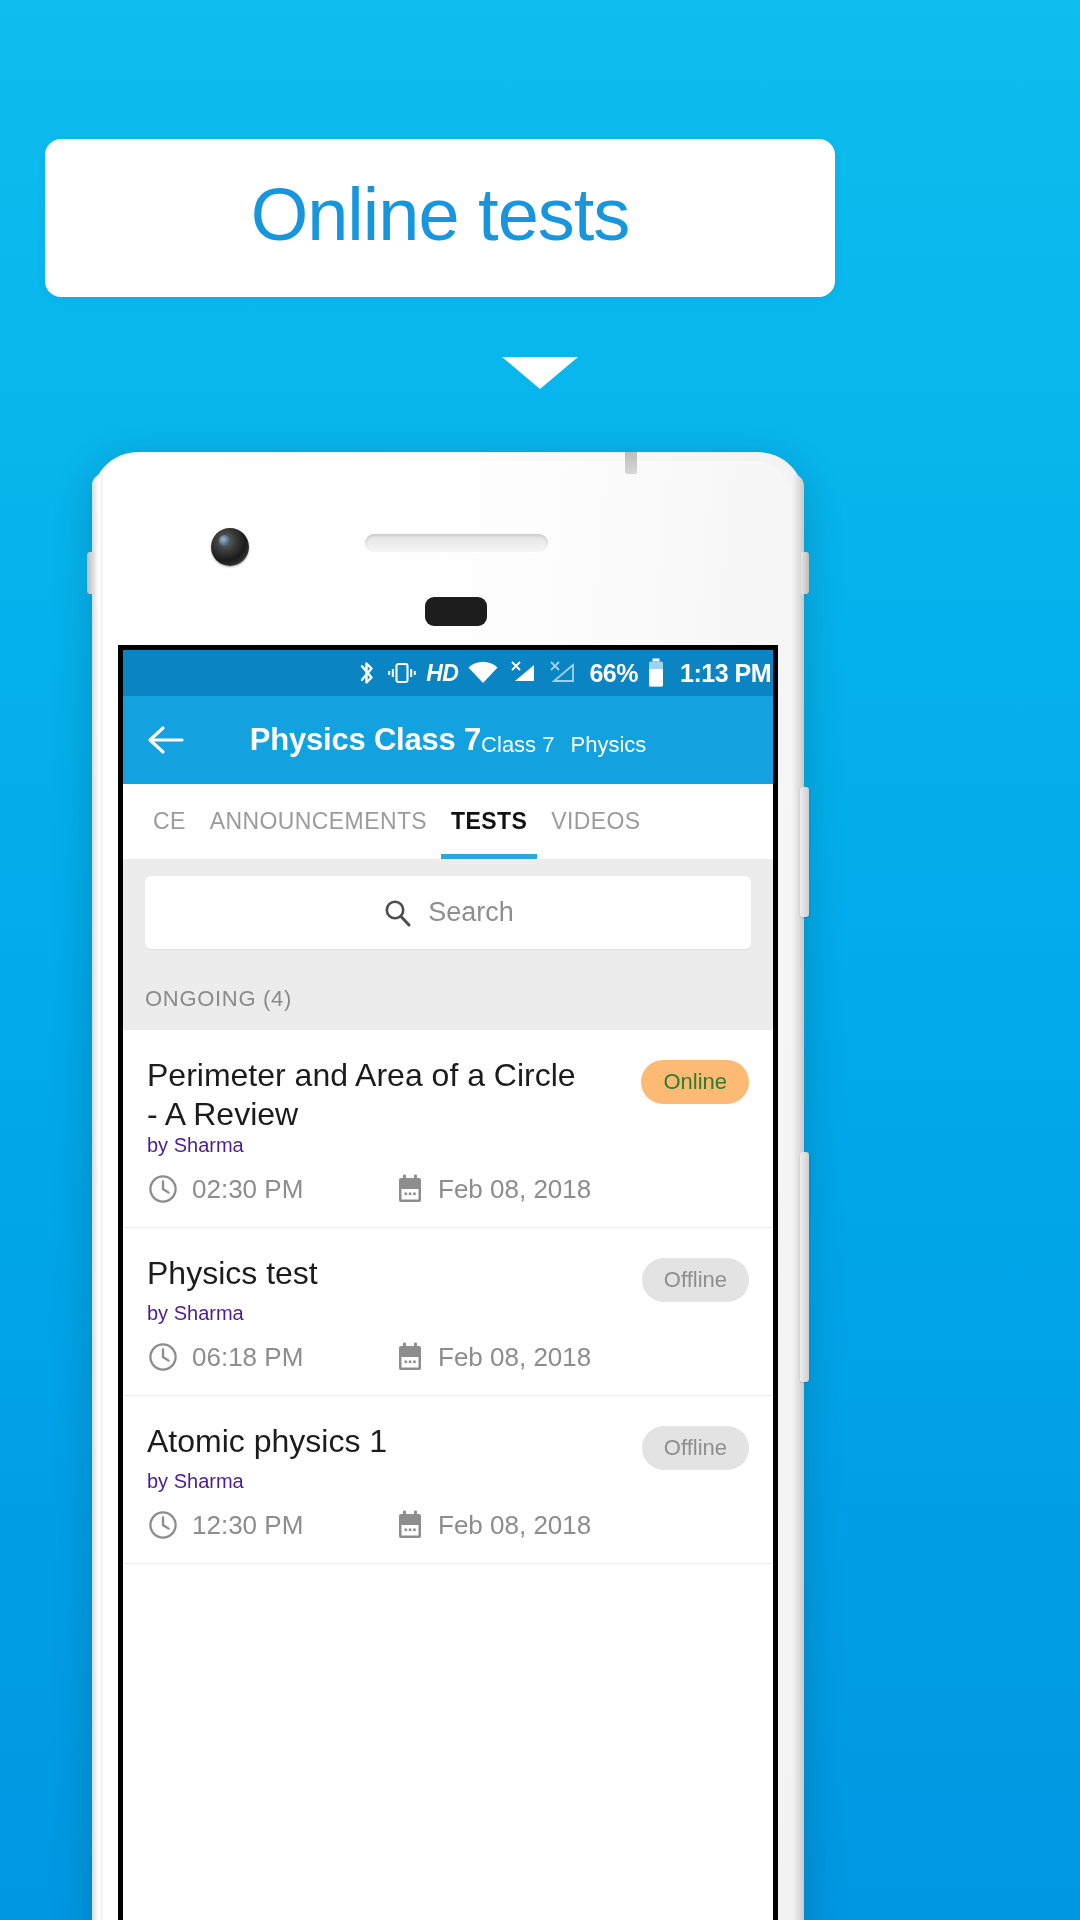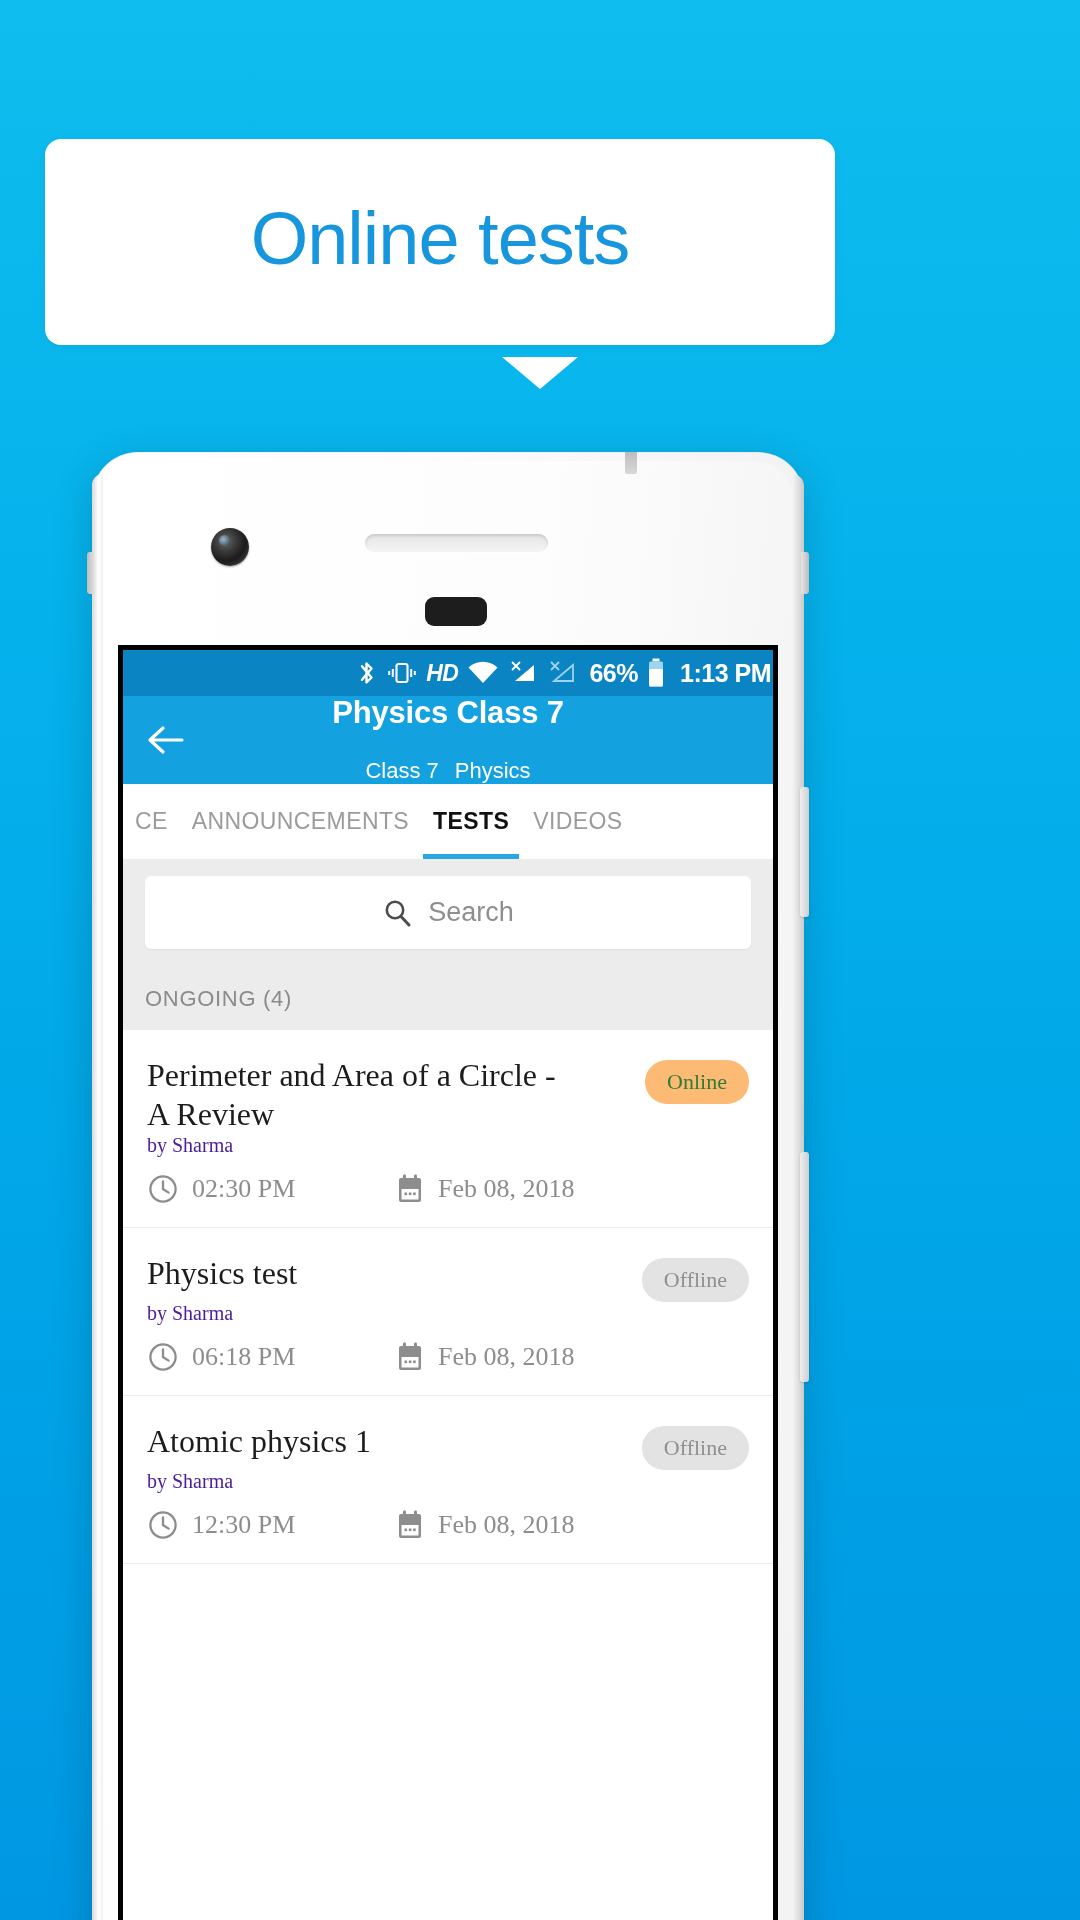--- a/index.html
+++ b/index.html
@@ -5,21 +5,21 @@
   * { margin:0; padding:0; box-sizing:border-box; }
   html,body { width:1080px; height:1920px; overflow:hidden; }
   body{
     font-family:"Liberation Sans", sans-serif;
     background:linear-gradient(180deg,#0FBDEE 0%, #06B3EC 28%, #00A6E8 62%, #0097E2 100%);
     position:relative;
   }
 
   
   #bubble{
-    position:absolute; left:45px; top:139px; width:790px; height:206px;
+    position:absolute; left:45px; top:139px; width:790px; height:158px;
     background:#ffffff; border-radius:16px;
     box-shadow:0 2px 10px rgba(0,0,0,.06);
     display:flex; flex-direction:column; align-items:center; justify-content:center;
   }
   #bubble-tail{
     position:absolute; left:50%; top:357px; transform:translateX(-50%);
     width:0; height:0;
     border-left:38px solid transparent; border-right:38px solid transparent;
     border-top:32px solid #ffffff;
   }
@@ -123,38 +123,38 @@
     padding-right:2px; gap:9px;
     font-size:25px; font-weight:700; letter-spacing:-0.5px;
   }
   .sb-ic{ display:flex; align-items:center; }
   #sb-battery-pct{ margin-left:3px; }
   #sb-time{ margin-left:6px; }
 
   
   #appbar{
     height:88px; background:#14A1DF; position:relative;
-    display:flex; flex-direction:column; align-items:center; justify-content:space-between;
+    display:flex; flex-direction:row; align-items:center; justify-content:center;
   }
   #back-arrow{
     position:absolute; left:22px; top:50%; transform:translateY(-50%);
     width:40px; height:40px; display:flex; align-items:center; justify-content:center;
     cursor:pointer;
   }
   #appbar-title{
     color:#ffffff; font-size:31px; font-weight:700; letter-spacing:-0.2px; line-height:1.1;
   }
   #appbar-sub{
     color:#ffffff; font-size:22px; font-weight:400; margin-top:9px; display:flex; gap:16px;
   }
 
   
   #tabs{
     height:76px; background:#ffffff; display:flex; align-items:center;
-    padding:0 0; gap:0; border-bottom:1px solid #ececec;
+    padding:0 18px; gap:0; border-bottom:1px solid #ececec;
     position:relative;
   }
   .tab{
     font-size:23px; letter-spacing:0.4px; color:#9b9b9b; font-weight:400;
     padding:0 12px; height:100%; display:flex; align-items:center; cursor:pointer;
     white-space:nowrap;
   }
   .tab.active{ color:#111111; font-weight:700; position:relative; }
   .tab.active::after{
     content:""; position:absolute; left:2px; right:2px; bottom:0; height:5px;
@@ -170,21 +170,21 @@
     cursor:text;
   }
   #search-placeholder{ font-size:27px; color:#8e8e8e; }
   #section-head{
     background:#ececec; padding:26px 34px 18px 22px;
     font-size:22px; color:#8b8b8b; letter-spacing:0.7px;
   }
 
   
   #list{ background:#ffffff; }
-  .card{ padding:26px 24px 22px 24px; border-bottom:1px solid #ececec; position:relative; cursor:pointer;font-family:Liberation Serif, serif; }
+  .card{ padding:26px 24px 22px 24px; border-bottom:1px solid #ececec; position:relative; cursor:pointer; }
   .card-top{ display:flex; align-items:flex-start; justify-content:space-between; gap:14px; }
   .card-title{
     font-size:32px; color:#1c1c1c; font-weight:400; line-height:1.22; max-width:430px;
   }
   .badge{
     flex:none; font-size:22px; padding:9px 22px; border-radius:22px; white-space:nowrap;
     margin-top:4px;
   }
   .badge.online{ background:#fdba74; color:#2E7D32; }
   .badge.offline{ background:#E3E3E3; color:#8f8f8f; }

